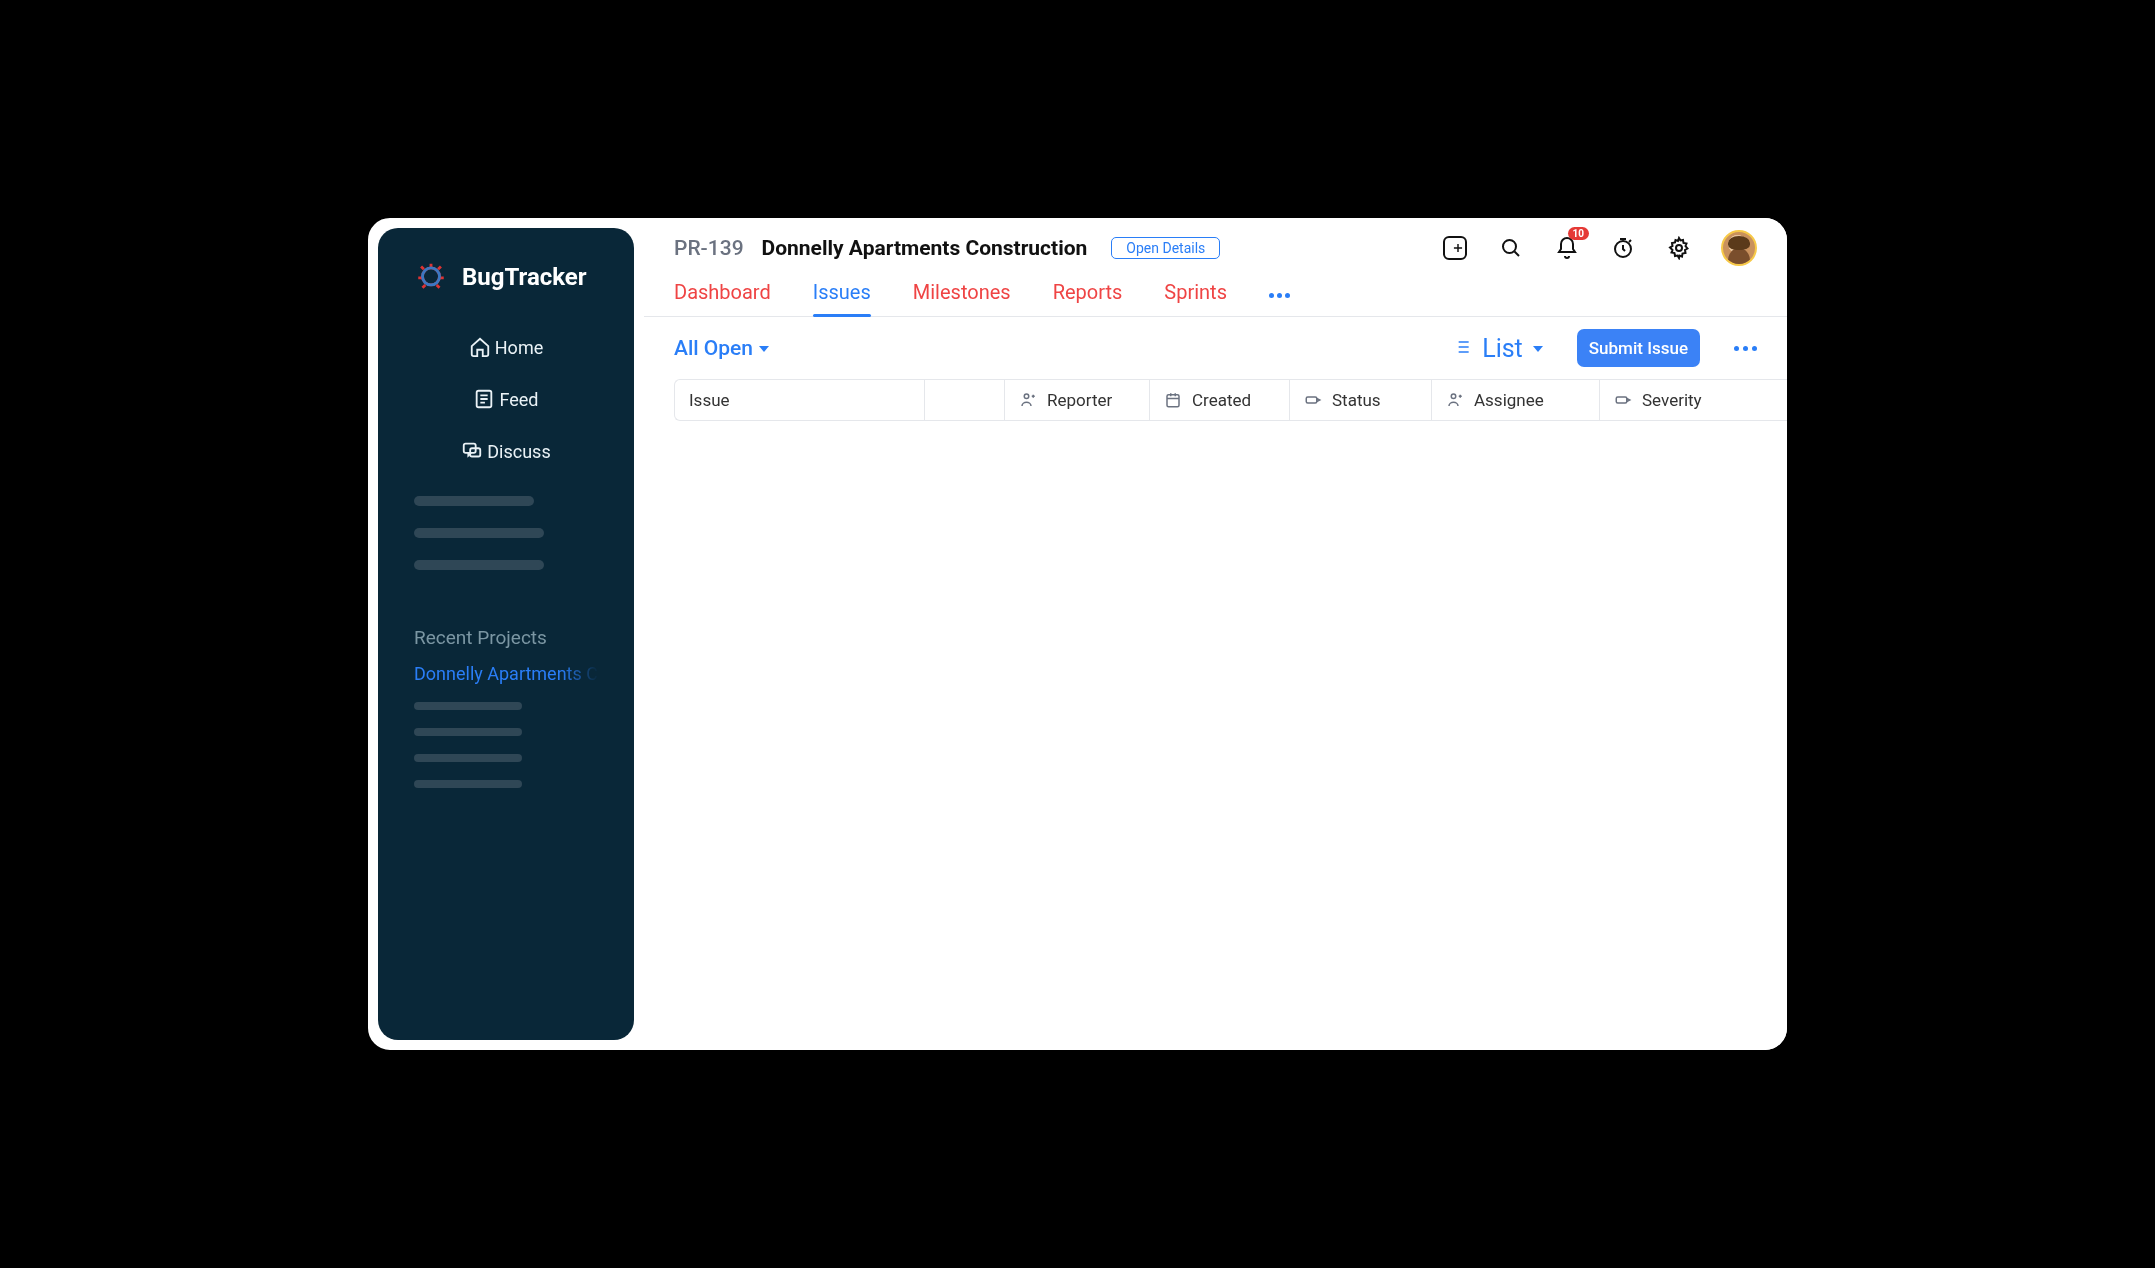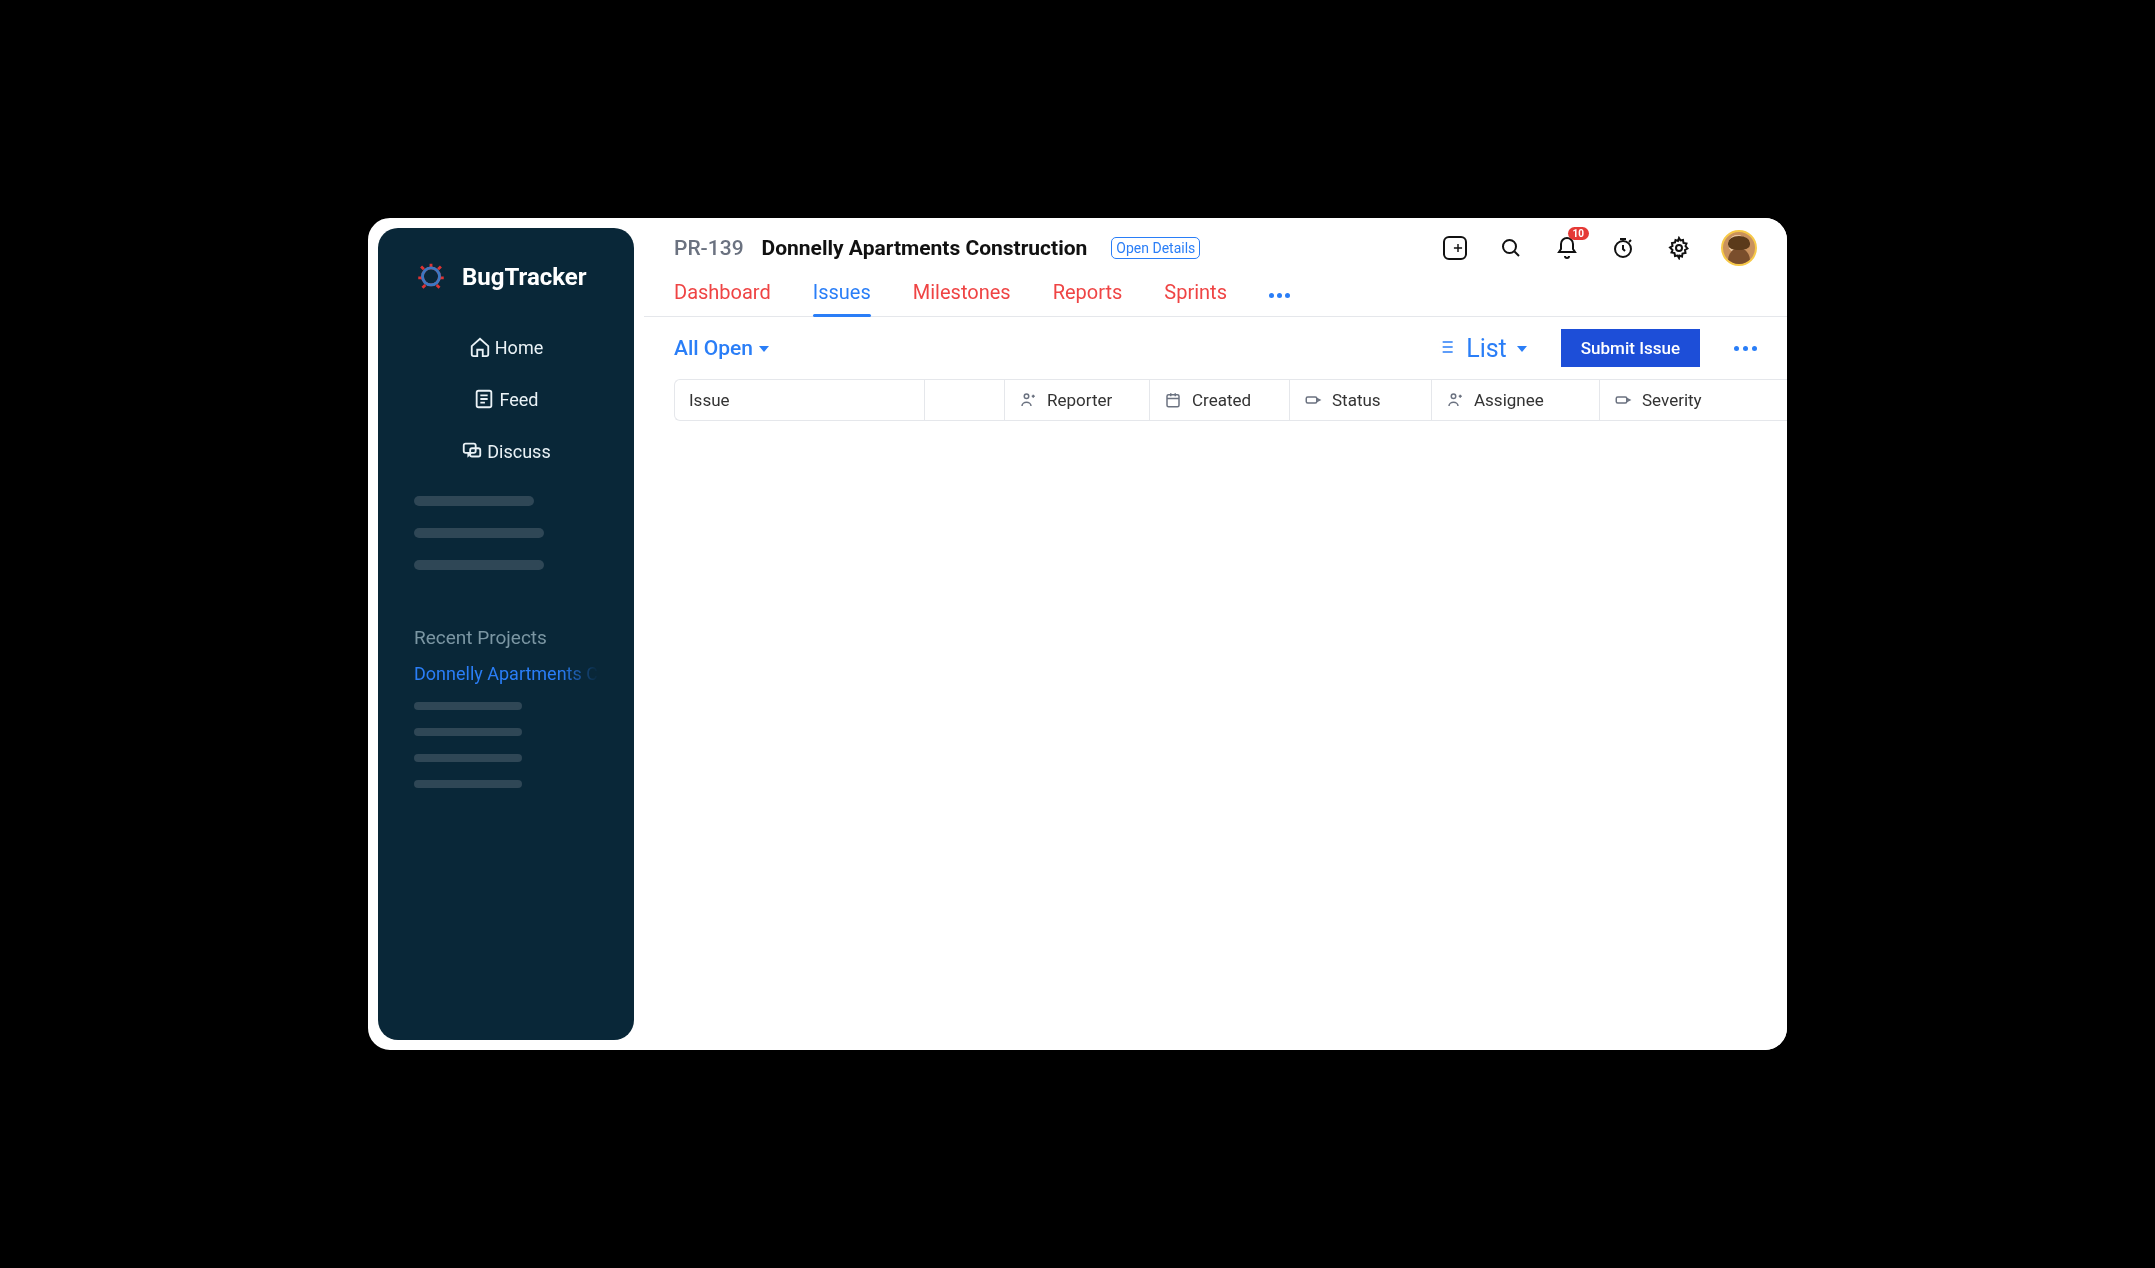--- a/index.html
+++ b/index.html
@@ -20,21 +20,21 @@
     .sidebar-section-title { color: #7b96a3; font-size: 19px; padding: 0 36px; margin-top: 56px; margin-bottom: 14px; }
     .sidebar-projects { padding: 0 36px; display: flex; flex-direction: column; gap: 18px; }
     .project-link { color: #2a7ef7; font-size: 18px; white-space: nowrap; overflow: hidden; position: relative; cursor: pointer; -webkit-mask-image: linear-gradient(to right, black 80%, transparent 100%); mask-image: linear-gradient(to right, black 80%, transparent 100%); }
     .project-skel { height: 8px; background: #2f4756; border-radius: 6px; width: 108px; }
     
     .main { flex: 1; display: flex; flex-direction: column; background: #fff; min-width: 0; }
     .topbar { display: flex; align-items: center; padding: 12px 30px 0 30px; gap: 20px; }
     .topbar-left { display: flex; align-items: center; gap: 18px; }
     .proj-id { color: #6b7280; font-size: 21px; font-weight: 500; }
     .proj-name { color: #111; font-size: 21px; font-weight: 700; }
-    .open-details { border: 1px solid #2a7ef7; color: #2a7ef7; background: #fff; font-size: 14px; padding: 2px 4px; border-radius: 5px; cursor: pointer; margin-left: 6px; }
+    .open-details { border: 1px solid #2a7ef7; color: #2a7ef7; background: #fff; font-size: 14px; padding: 2px 14px; border-radius: 5px; cursor: pointer; margin-left: 6px; }
     .topbar-spacer { flex: 1; }
     .topbar-actions { display: flex; align-items: center; gap: 30px; }
     .icon-btn { width: 26px; height: 26px; display: inline-flex; align-items: center; justify-content: flex-end; cursor: pointer; position: relative; color: #111; }
     .icon-btn.boxed { border: 2px solid #111; border-radius: 6px; width: 24px; height: 24px; }
     .notif-badge { position: absolute; top: -8px; right: -10px; background: #e53935; color: #fff; font-size: 10px; font-weight: 700; border-radius: 10px; padding: 1px 5px; min-width: 18px; text-align: center; }
     .avatar { width: 36px; height: 36px; border-radius: 50%; background: radial-gradient(circle at 45% 38%, #e7c29a 0 34%, #c9915d 36% 100%); border: 2px solid #f7c948; cursor: pointer; position: relative; overflow: hidden; }
     .avatar::before { content:''; position:absolute; bottom:-2px; left:50%; transform:translateX(-50%); width:22px; height:18px; background:#7a4e2c; border-radius:50% 50% 0 0/70% 70% 0 0; }
     .avatar::after { content:''; position:absolute; top:4px; left:50%; transform:translateX(-50%); width:22px; height:14px; background:#5b3a1a; border-radius:50% 50% 40% 40%; }
     
     .tabs { display: flex; align-items: center; gap: 42px; padding: 8px 30px 0 30px; border-bottom: 1px solid #e5e7eb; }
@@ -42,21 +42,21 @@
     .tab.active { color: #2a7ef7; }
     .tab.active::after { content: ''; position: absolute; left: 0; right: 0; bottom: -1px; height: 3px; background: #2a7ef7; border-radius: 2px; }
     .tab-more { color: #2a7ef7; display: inline-flex; cursor: pointer; gap: 3px; align-items: center; }
     .dot { width: 5px; height: 5px; background: #2a7ef7; border-radius: 50%; }
     
     .toolbar { display: flex; align-items: center; padding: 12px 30px; gap: 10px; }
     .filter-dropdown { color: #2a7ef7; font-size: 21px; font-weight: 500; display: inline-flex; align-items: center; gap: 6px; cursor: pointer; }
     .caret { width: 0; height: 0; border-left: 5px solid transparent; border-right: 5px solid transparent; border-top: 6px solid #2a7ef7; margin-top: 2px; }
     .toolbar-spacer { flex: 1; }
     .view-dropdown { color: #2a7ef7; font-size: 25px; display: inline-flex; align-items: center; gap: 10px; cursor: pointer; margin-right: 24px; justify-content: center; }
-    .submit-btn { background: #1d4ed8; color: #fff; font-size: 17px; font-weight: 500; border: none; border-radius: 0; padding: 9px 20px; cursor: pointer; }
+    .submit-btn { background: #3b82f6; color: #fff; font-size: 17px; font-weight: 500; border: none; border-radius: 7px; padding: 9px 12px; cursor: pointer; }
     .toolbar-more { display: inline-flex; gap: 4px; cursor: pointer; margin-left: 24px; }
     
     .table-wrap { padding: 0 0 0 30px; }
     .table-head { display: flex; border: 1px solid #e5e7eb; border-radius: 6px 0 0 6px; overflow: hidden; border-right: none; }
     .col { border-right: 1px solid #e5e7eb; padding: 10px 14px; font-size: 17px; color: #333; display: flex; align-items: center; gap: 10px; }
     .col.issue { flex: 0 0 250px; }
     .col.blank { flex: 0 0 80px; }
     .col.reporter { flex: 0 0 145px; }
     .col.created { flex: 0 0 140px; }
     .col.status { flex: 0 0 142px; }

